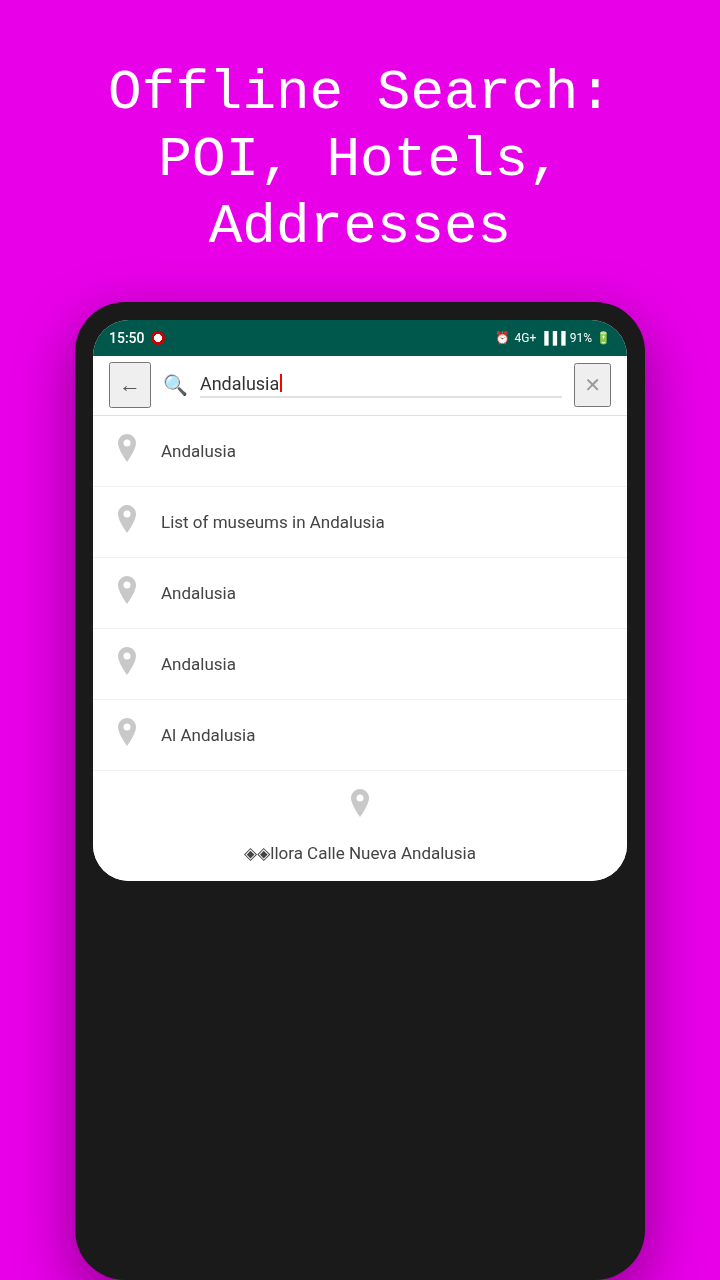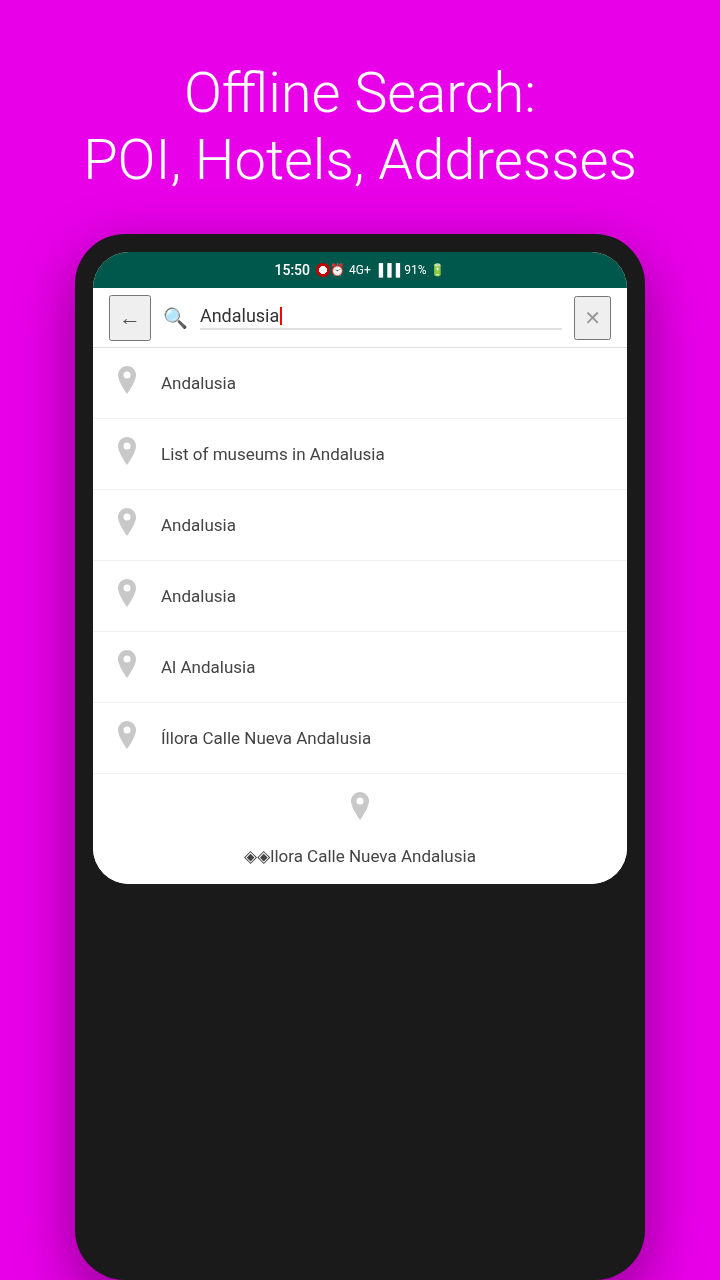--- a/index.html
+++ b/index.html
@@ -15,20 +15,21 @@
       align-items: center;
     }
 
     .header-text {
       color: white;
       text-align: center;
       padding: 60px 40px 40px 40px;
       font-size: 56px;
       font-weight: 300;
       line-height: 1.2;
+      font-family: Liberation Mono, monospace;
     }
 
     .phone-wrapper {
       width: 570px;
       background: #1a1a1a;
       border-radius: 50px;
       padding: 18px;
       box-shadow: 0 20px 60px rgba(0,0,0,0.4);
       flex: 1;
     }
@@ -38,21 +39,21 @@
       overflow: hidden;
       background: white;
     }
 
     
     .status-bar {
       background: #00574b;
       height: 36px;
       display: flex;
       align-items: center;
-      justify-content: center;
+      justify-content: space-between;
       padding: 0 16px;
     }
 
     .status-time {
       color: white;
       font-size: 14px;
       font-weight: 500;
       display: flex;
       align-items: center;
       gap: 6px;
@@ -216,25 +217,18 @@
       <path d="M11 0C6.13 0 2 4.13 2 9c0 6.75 9 19 9 19s9-12.25 9-19c0-4.87-4.13-9-9-9z" fill="#c8c8c8"></path>
       <circle cx="11" cy="9" r="3.5" fill="white"></circle>
     </svg></span>
           <span class="result-label">Al Andalusia</span>
         </div>
         <div class="result-item">
           <span class="pin-icon"><svg width="22" height="28" viewBox="0 0 22 28" fill="none" xmlns="http://www.w3.org/2000/svg">
       <path d="M11 0C6.13 0 2 4.13 2 9c0 6.75 9 19 9 19s9-12.25 9-19c0-4.87-4.13-9-9-9z" fill="#c8c8c8"></path>
       <circle cx="11" cy="9" r="3.5" fill="white"></circle>
     </svg></span>
-          <span class="result-label">Íllora Calle Nueva Andalusia</span>
-        </div>
-        <div class="result-item">
-          <span class="pin-icon"><svg width="22" height="28" viewBox="0 0 22 28" fill="none" xmlns="http://www.w3.org/2000/svg">
-      <path d="M11 0C6.13 0 2 4.13 2 9c0 6.75 9 19 9 19s9-12.25 9-19c0-4.87-4.13-9-9-9z" fill="#c8c8c8"></path>
-      <circle cx="11" cy="9" r="3.5" fill="white"></circle>
-    </svg></span>
           <span class="result-label">◈◈llora Calle Nueva Andalusia</span>
         </div>
       </div>
 
   </div>
 </div>
 
 </body></html>

